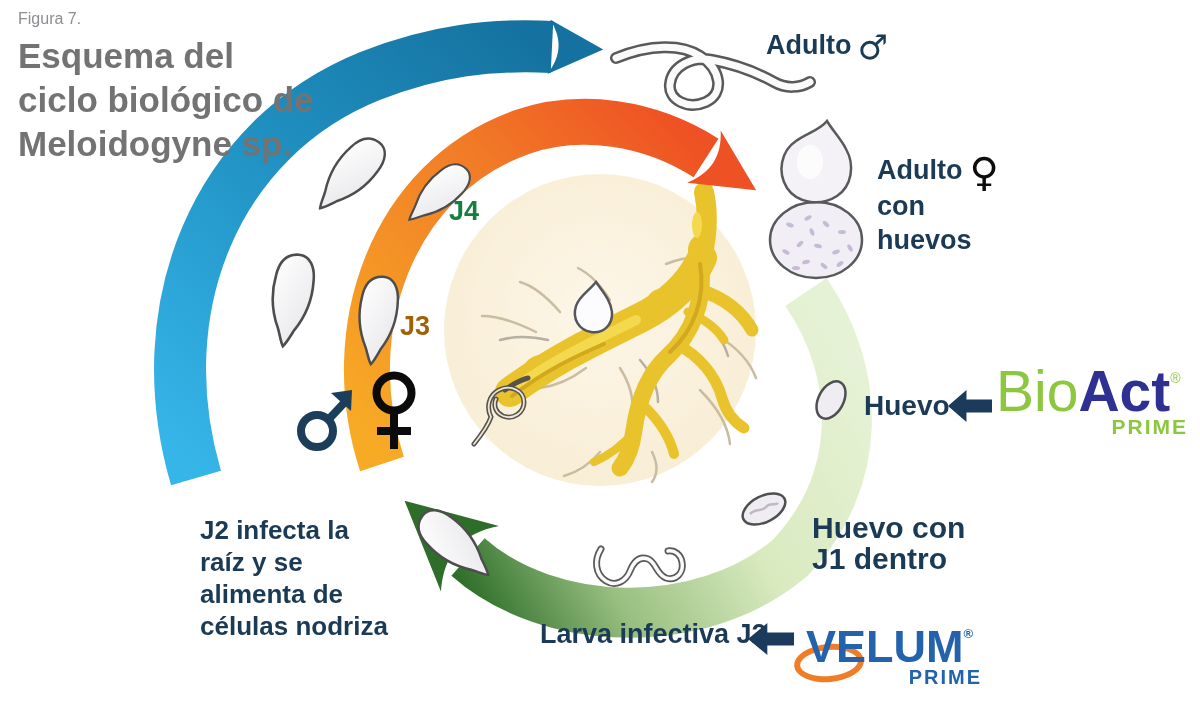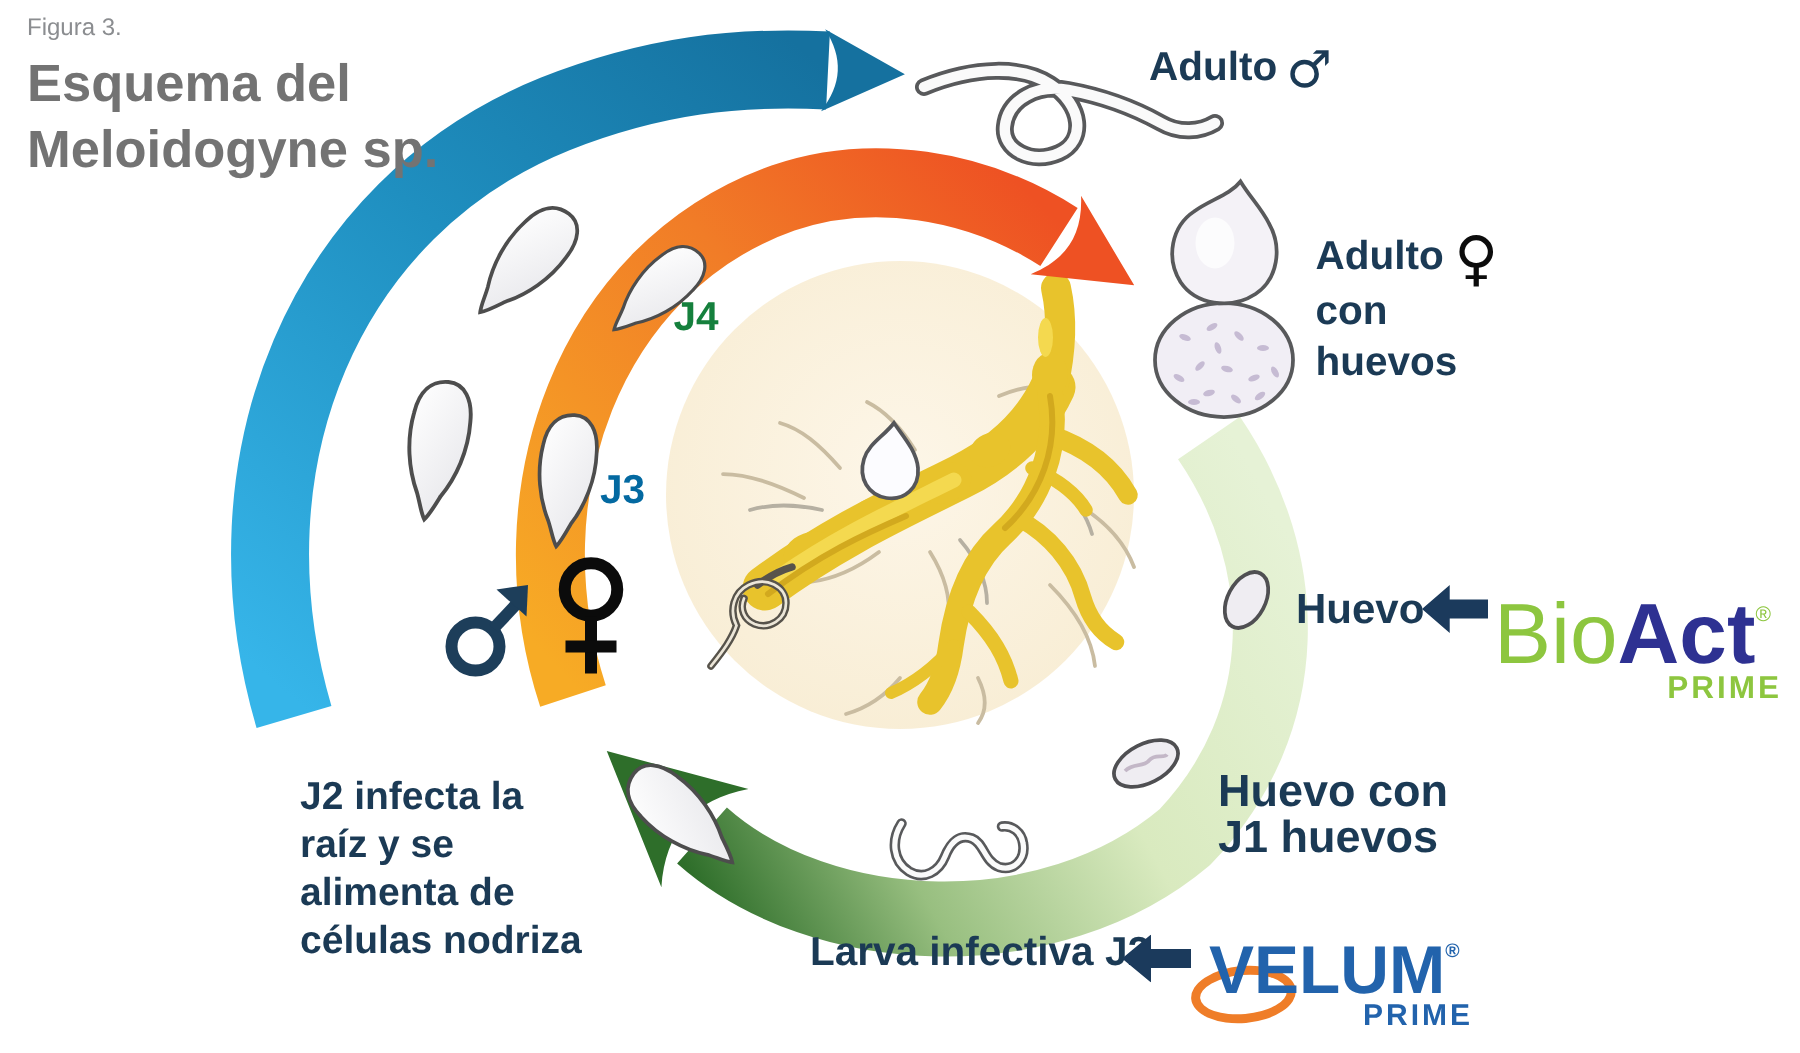--- a/index.html
+++ b/index.html
@@ -13,27 +13,27 @@
   .title .it{}
   .lbl{font-weight:bold;color:#1b3a55;}
   .lbl-adult-male{left:766px;top:27px;font-size:27px;}
   .sym-male-sm{font-family:"DejaVu Sans",sans-serif;font-size:34px;vertical-align:-5px;padding-left:6px;}
   .lbl-adult-female{left:877px;top:153px;font-size:27px;line-height:34px;}
   .sym-female-sm{font-family:"DejaVu Sans",sans-serif;font-size:40px;color:#0c0c0c;vertical-align:-7px;padding-left:7px;font-weight:bold;}
   .lbl-egg{left:864px;top:390px;font-size:28px;}
   .lbl-egg-j1{left:812px;top:512px;font-size:30px;line-height:31px;}
   .lbl-larva{left:540px;top:619px;font-size:27px;}
   .lbl-j2{left:200px;top:514px;font-size:26px;line-height:32px;}
-  .lbl-j3{left:400px;top:311px;font-size:27px;color:#0369a1;}
+  .lbl-j3{left:400px;top:311px;font-size:27px;color:#a16207;}
   .lbl-j4{left:449px;top:196px;font-size:27px;color:#15803d;}
   .block-arrow{background:#1b3a5c;
     clip-path:polygon(0% 50%,42% 0%,42% 30%,100% 30%,100% 70%,42% 70%,42% 100%);}
   .arrow-bioact{left:948px;top:390px;width:44px;height:32px;}
   .arrow-velum{left:748px;top:623px;width:46px;height:32px;}
-  .bioact{left:996px;top:379px;width:192px;}
+  .bioact{left:996px;top:348px;width:192px;}
   .bioact .row1{font-size:57px;line-height:60px;white-space:nowrap;}
   .bioact .bio{color:#8dc63f;font-weight:normal;}
   .bioact .act{color:#2e3192;font-weight:bold;}
   .bioact .reg{color:#8dc63f;font-size:14px;vertical-align:28px;}
   .bioact .prime{color:#8dc63f;font-weight:bold;font-size:21px;letter-spacing:2px;text-align:right;margin-top:-6px;}
   .velum{left:806px;top:610px;width:176px;}
   .velum .row1{position:relative;z-index:1;font-size:45px;line-height:48px;font-weight:bold;color:#2263ac;white-space:nowrap;}
   .velum .reg{font-size:13px;vertical-align:24px;color:#2263ac;}
   .velum .prime{position:relative;z-index:1;color:#2263ac;font-weight:bold;font-size:20px;letter-spacing:2px;text-align:right;margin-top:-5px;}
   .velum .swoosh{position:absolute;left:-12px;top:34px;width:58px;height:26px;
@@ -195,41 +195,42 @@
       <ellipse cx="764" cy="509" rx="23" ry="13" transform="rotate(-27 764 509)" fill="#efedf2" stroke="#4f4f52" stroke-width="2.5"></ellipse>
       <path d="M 750 514 C 756 508 762 512 766 507 C 770 502 776 506 778 503" fill="none" stroke="#c3b7c7" stroke-width="2.5"></path>
     </g>
 
     <g fill="none" stroke-linecap="round">
       <path d="M 601 549 C 594 560 595 574 606 581 C 616 587 626 581 630 571 C 634 561 640 556 648 559 C 656 562 656 574 666 578 C 676 581 684 573 682 562 C 681 555 675 550 668 551" stroke="#58595b" stroke-width="7"></path>
       <path d="M 601 549 C 594 560 595 574 606 581 C 616 587 626 581 630 571 C 634 561 640 556 648 559 C 656 562 656 574 666 578 C 676 581 684 573 682 562 C 681 555 675 550 668 551" stroke="#fafafa" stroke-width="3.5"></path>
     </g>
   </svg>
 
-  <div class="abs caption">Figura 3.</div>
+  <div class="abs caption">Figura 7.</div>
   <div class="abs title">
     <div>Esquema del</div>
+    <div>ciclo biológico de</div>
     <div class="it">Meloidogyne sp.</div>
   </div>
 
   <div class="abs lbl lbl-adult-male">
     <span>Adulto</span><span class="sym-male-sm">♂</span>
   </div>
 
   <div class="abs lbl lbl-adult-female">
     <div><span>Adulto</span><span class="sym-female-sm">♀</span></div>
     <div>con</div>
     <div>huevos</div>
   </div>
 
   <div class="abs lbl lbl-egg">Huevo</div>
 
   <div class="abs lbl lbl-egg-j1">
     <div>Huevo con</div>
-    <div>J1 huevos</div>
+    <div>J1 dentro</div>
   </div>
 
   <div class="abs lbl lbl-larva">Larva infectiva J2</div>
 
   <div class="abs lbl lbl-j2">
     <div>J2 infecta la</div>
     <div>raíz y se</div>
     <div>alimenta de</div>
     <div>células nodriza</div>
   </div>

